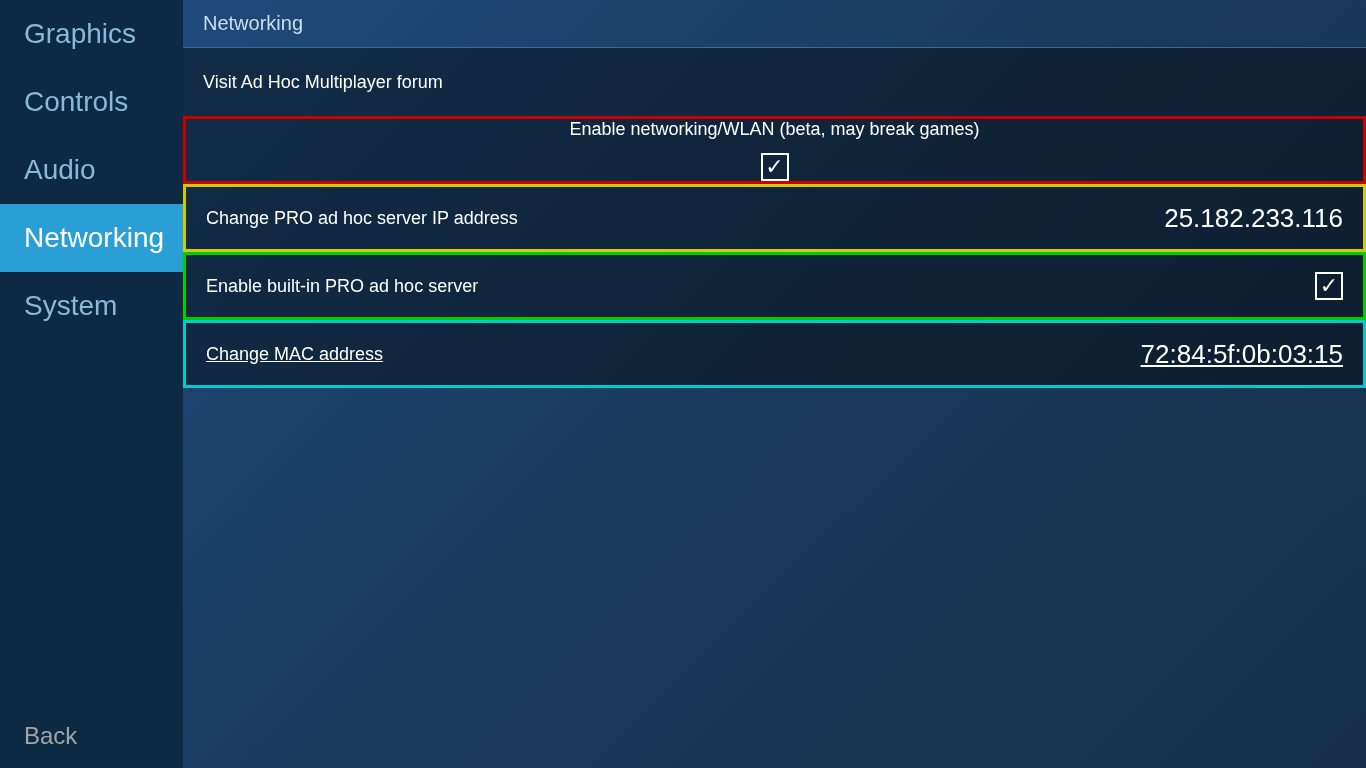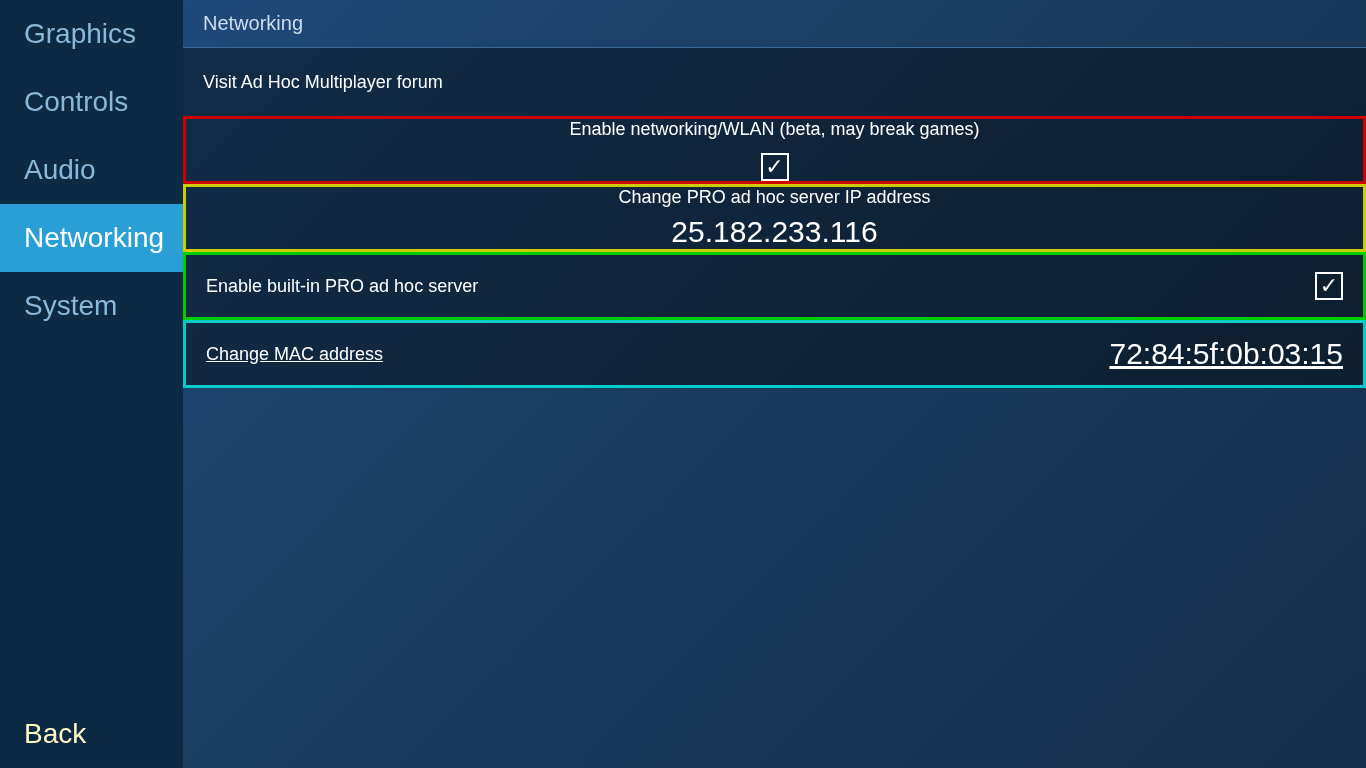--- a/index.html
+++ b/index.html
@@ -50,22 +50,22 @@
     }
 
     .sidebar-item.active {
       background-color: #2a9fd6;
       color: #ffffff;
     }
 
     .sidebar-back {
       margin-top: auto;
       padding: 18px 24px;
-      color: #fef9c3;
-      font-size: 28px;
+      color: #a3a3a3;
+      font-size: 24px;
       font-weight: 400;
       cursor: pointer;
       background-color: #0d2a45;
     }
 
     
     .main {
       position: relative;
       z-index: 1;
       flex: 1;
@@ -94,41 +94,40 @@
       border-bottom: 1px solid rgba(255,255,255,0.05);
     }
 
     .menu-item.red-border {
       border: 3px solid #cc0000;
       flex-direction: column;
     }
 
     .menu-item.yellow-border {
       border: 3px solid #cccc00;
-      flex-direction: column;
     }
 
     .menu-item.green-border {
       border: 3px solid #00cc00;
       gap: 20px;
     }
 
     .menu-item.cyan-border {
       border: 3px solid #00cccc;
       text-decoration: underline;
     }
 
     .menu-item-label {
       color: #ffffff;
       font-size: 18px;
     }
 
     .menu-item-value {
       color: #ffffff;
-      font-size: 30px;
+      font-size: 26px;
     }
 
     .checkbox {
       width: 28px;
       height: 28px;
       border: 2px solid #ffffff;
       background: transparent;
       display: flex;
       align-items: center;
       justify-content: center;

